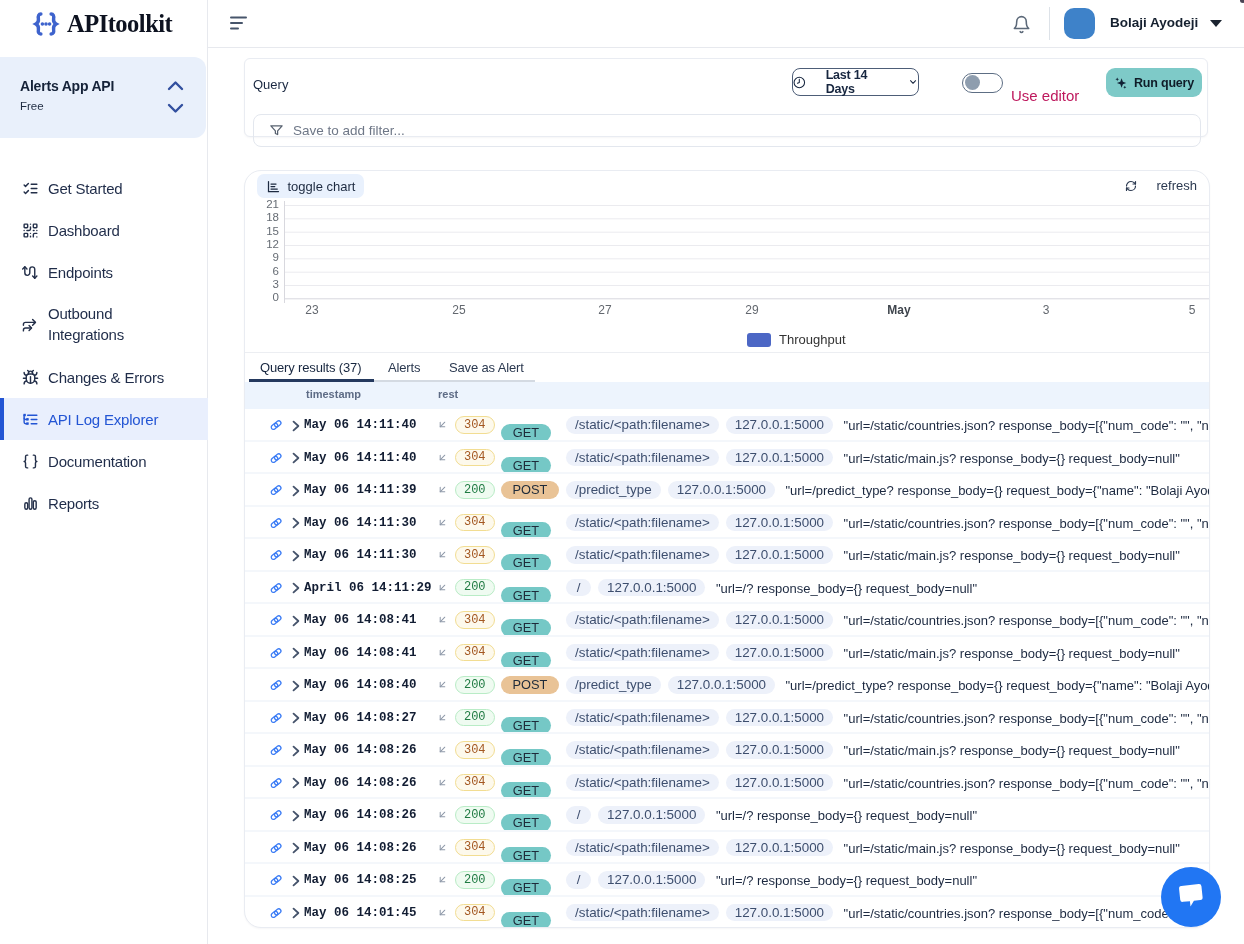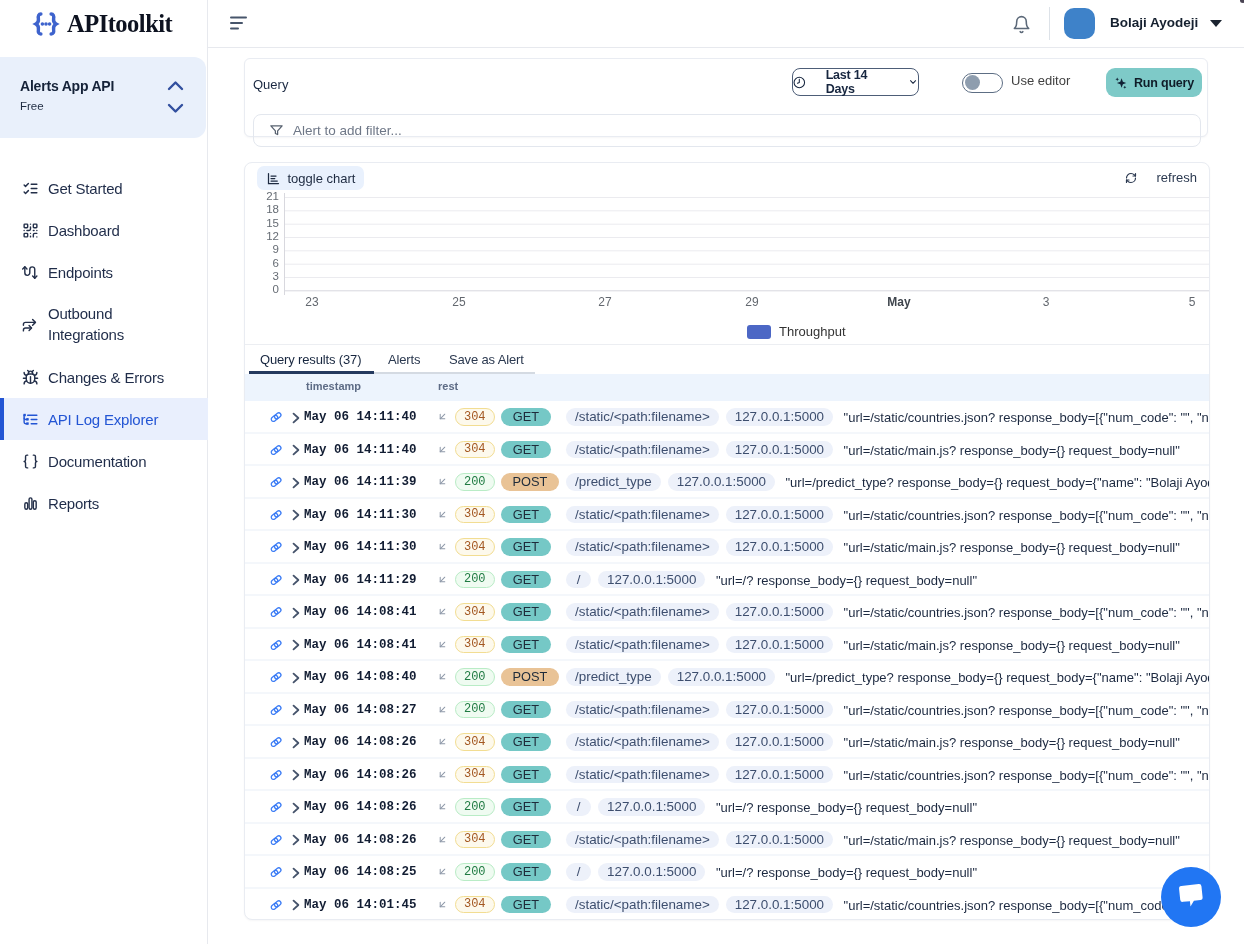--- a/index.html
+++ b/index.html
@@ -44,31 +44,31 @@
   background:#fff; border:1px solid #e9ecf2; border-radius:6px;
   box-shadow:0 1px 2px rgba(16,24,40,.04); }
 #qtitle { position:absolute; left:8px; top:18px; font-size:13px; font-weight:400; color:#1b2942; }
 #daysbtn { position:absolute; left:547px; top:9px; width:127px; height:28px;
   border:1.3px solid #4d5d77; border-radius:8px; display:flex; align-items:center;
   justify-content:center; gap:20px; font-size:12.5px; font-weight:700; letter-spacing:-0.2px; color:#17263f; }
 #toggle { position:absolute; left:717px; top:13.5px; width:41px; height:20px;
   border:1.2px solid #5d6e84; border-radius:10px; background:#fff; }
 #toggle::after { content:""; position:absolute; left:2px; top:1.6px; width:15px; height:15px;
   border-radius:50%; background:#8e9dae; }
-#useeditor { position:absolute; left:766px; top:14px; font-size:13px; color:#404040; }
+#useeditor { position:absolute; left:766px; top:28px; font-size:15px; color:#be185d; }
 #runbtn { position:absolute; left:861px; top:9px; width:96px; height:29px;
   background:#7ecac8; border-radius:9px; display:flex; align-items:center; justify-content:center;
   gap:6px; font-size:12.5px; font-weight:700; letter-spacing:-0.2px; color:#0f1c28; }
 #filterbox { position:absolute; left:8px; top:55px; width:948px; height:33px;
   border:1px solid #e3e7ee; border-radius:8px; display:flex; align-items:center; padding-left:15px; gap:9px; }
 #filterbox span { font-size:13.5px; color:#6e7787; }
 
 
-#bigcard { position:absolute; left:244px; top:162px; width:966px; height:758px;
-  background:#fff; border:1px solid #e9ecf2; border-radius:8px; overflow:hidden;
+#bigcard { position:absolute; left:244px; top:170px; width:966px; height:758px;
+  background:#fff; border:1px solid #e9ecf2; border-radius:17px; overflow:hidden;
   box-shadow:0 1px 2px rgba(16,24,40,.04); }
 #tglchart { position:absolute; left:11.5px; top:3px; height:24px; padding:0 9px;
   background:#e9f1fd; border-radius:7px; display:flex; align-items:center; gap:7px;
   font-size:13px; color:#1d2a40; }
 #refresh { position:absolute; right:12px; top:7px; display:flex; align-items:center; gap:20px;
   font-size:13px; color:#2b3950; }
 
 
 #chart { position:absolute; left:0; top:26px; width:966px; height:125px; }
 
@@ -97,21 +97,21 @@
 .ic-chev { left:44px; top:9.5px; }
 .ts { left:59px; top:9px; font-family:"Liberation Mono", monospace; font-weight:700;
   font-size:12.5px; color:#121d33; }
 .ic-dl { left:192px; top:10px; }
 .st { top:7px; height:17.5px; border-radius:9px; display:inline-flex; align-items:center;
   justify-content:center; font-family:"Liberation Mono", monospace; font-size:12px; width:39.5px; left:210px; }
 .st.y { background:#fdf9ec; border:1px solid #f2dd92; color:#a35721; }
 .st.g { background:#effbf1; border:1px solid #b9ecc6; color:#1f7a42; }
 .mt { top:7px; height:17.5px; border-radius:9px; display:inline-flex; align-items:center;
   justify-content:center; font-size:12.8px; color:#1e2b3a; left:256px; }
-.mt.get { background:#75c8c6; width:50px; }
+.mt.get { background:#75c8c6; width:50px;margin-top:8px; }
 .mt.post { background:#e9c396; width:58px; }
 .pill { top:7px; height:17.5px; border-radius:9px; background:#edf1fa; color:#3d4e6e;
   font-size:13.4px; display:inline-flex; align-items:center; justify-content:center; padding:0 9px; min-width:25px; }
 .logtx { top:9px; font-size:13px; color:#1c2940; }
 .r-static .pill-host { left:480.7px; } .r-static .logtx { left:598.6px; }
 .r-predict .pill-host { left:422.7px; } .r-predict .logtx { left:540.5px; }
 .r-root .pill-host { left:353px; } .r-root .logtx { left:470.9px; }
 
 
 #chat { position:absolute; left:1161px; top:867px; width:60px; height:60px; border-radius:50%;
@@ -274,21 +274,21 @@
           <path d="M5.5 2.5 L6.4 4.8 L8.7 5.7 L6.4 6.6 L5.5 8.9 L4.6 6.6 L2.3 5.7 L4.6 4.8 Z"></path>
           <path d="M18.5 16.5 L19.3 18.4 L21.2 19.2 L19.3 20 L18.5 21.9 L17.7 20 L15.8 19.2 L17.7 18.4 Z"></path>
         </g>
       </svg>
     <span>Run query</span>
   </div>
   <div id="filterbox">
     <svg width="15" height="15" viewBox="0 0 24 24" fill="none" stroke="#57616f" stroke-width="2" stroke-linecap="round" stroke-linejoin="round">
         <path d="M3 4.5h18l-7.2 8.1v5.9l-3.6-1.8v-4.1z"></path>
       </svg>
-    <span>Alert to add filter...</span>
+    <span>Save to add filter...</span>
   </div>
 </div>
 
 <div id="bigcard">
   <div id="tglchart">
     <svg width="15" height="15" viewBox="0 0 24 24" fill="none" stroke="#1d2a40" stroke-width="2" stroke-linecap="round">
         <path d="M4 4v16h16"></path>
         <path d="M8 8h8"></path>
         <path d="M8 12h6"></path>
         <path d="M8 16h10"></path>
@@ -460,21 +460,21 @@
 <div class="row r-root">
         <svg class="ic-link" width="14" height="14" viewBox="0 0 24 24" fill="none" stroke="#3b7cf5" stroke-width="2.2">
           <g transform="rotate(-38 12 12)">
             <rect x="2.5" y="8.5" width="12" height="7.5" rx="3.75"></rect>
             <rect x="9.5" y="8.5" width="12" height="7.5" rx="3.75"></rect>
           </g>
         </svg>
         <svg class="ic-chev" width="14" height="14" viewBox="0 0 16 16" fill="none" stroke="#45536b" stroke-width="2.1" stroke-linecap="round" stroke-linejoin="round">
           <path d="m5.2 3 5.5 5-5.5 5"></path>
         </svg>
-        <span class="ts">May 06 14:11:29</span>
+        <span class="ts">April 06 14:11:29</span>
         <svg class="ic-dl" width="11" height="11" viewBox="0 0 24 24" fill="none" stroke="#8d98a8" stroke-width="2.2" stroke-linecap="round" stroke-linejoin="round">
           <path d="M17 7 7 17"></path>
           <path d="M17 17H7V7"></path>
         </svg>
         <span class="st g">200</span>
         <span class="mt get">GET</span>
         <span class="pill" style="left:321px">/</span>
         <span class="pill pill-host">127.0.0.1:5000</span>
         <span class="logtx">"url=/? response_body={} request_body=null"</span>
       </div>

